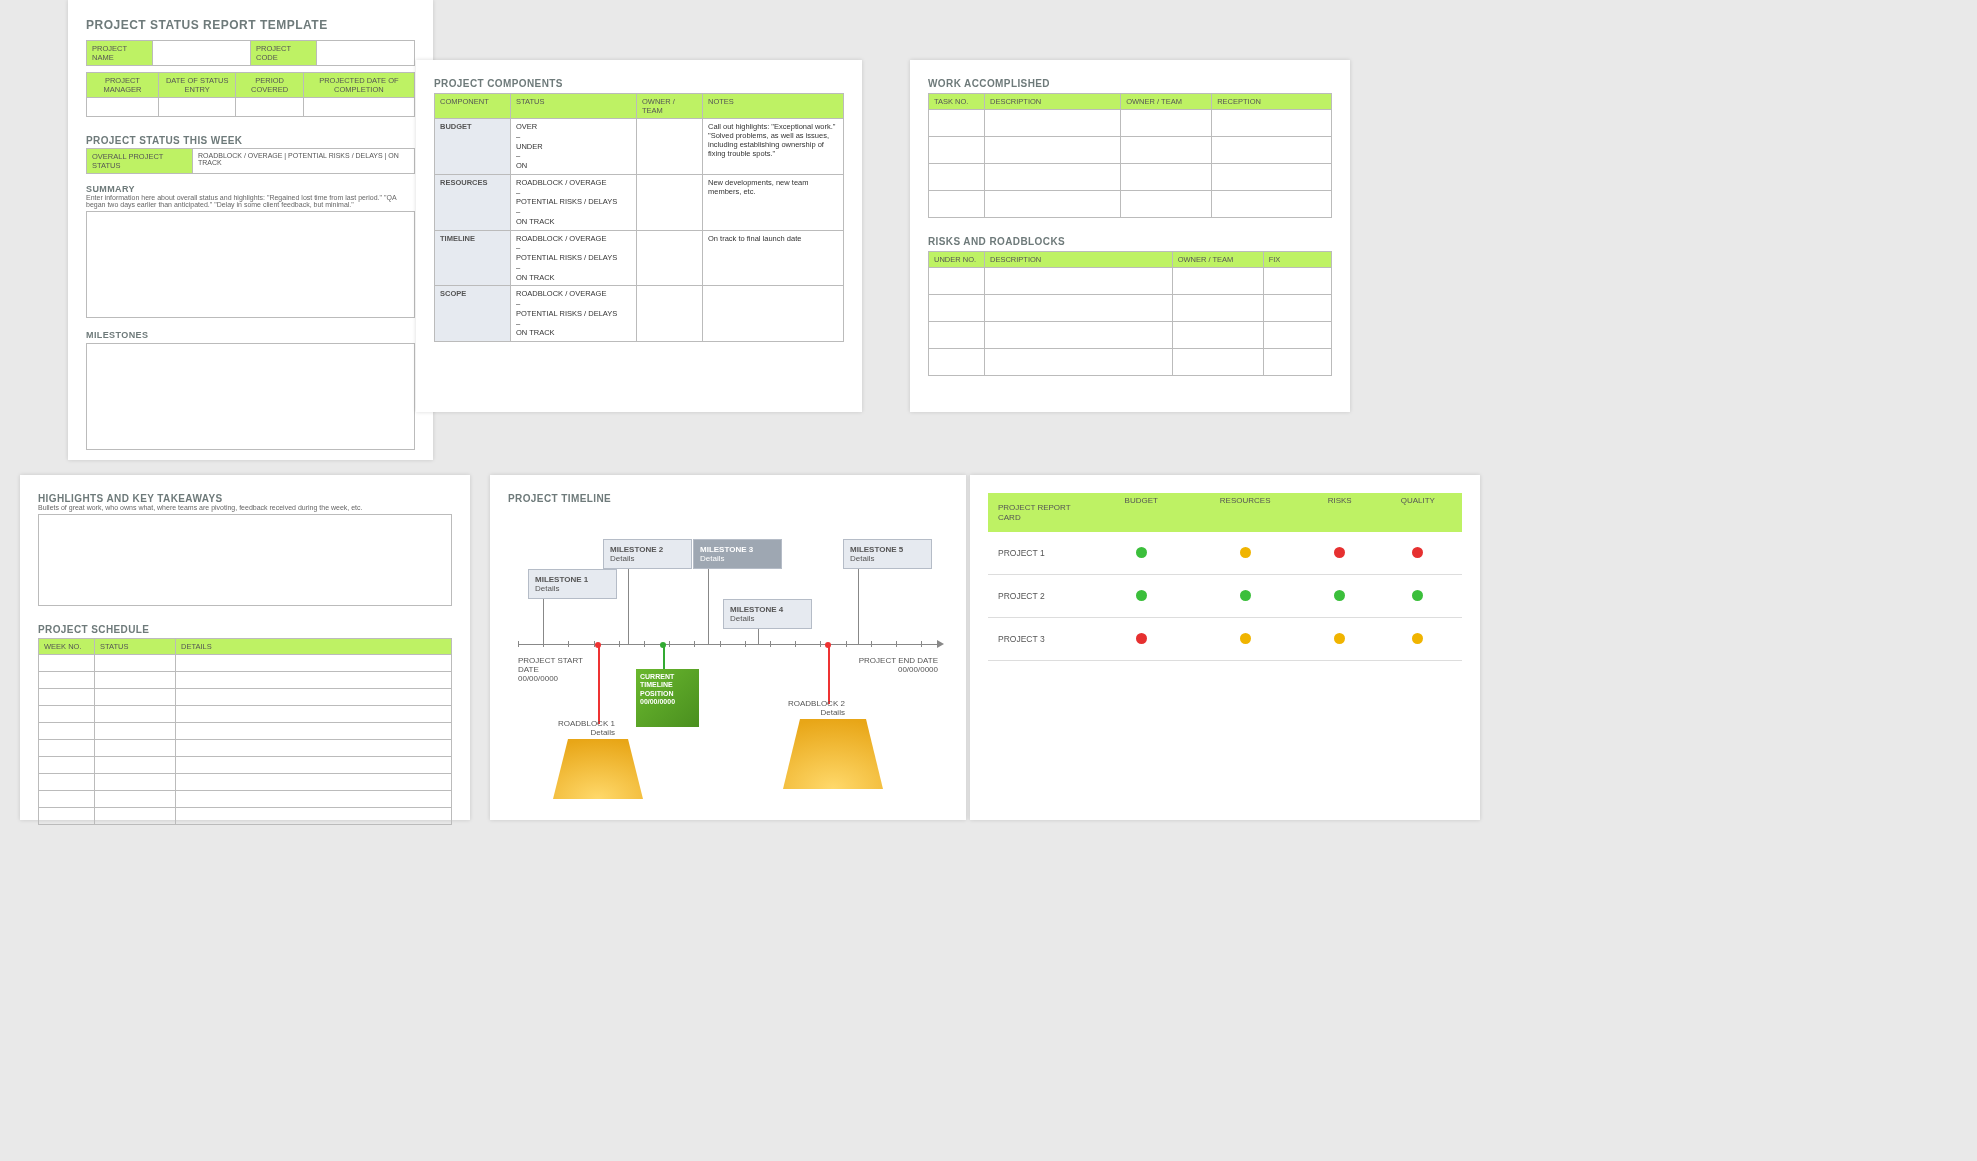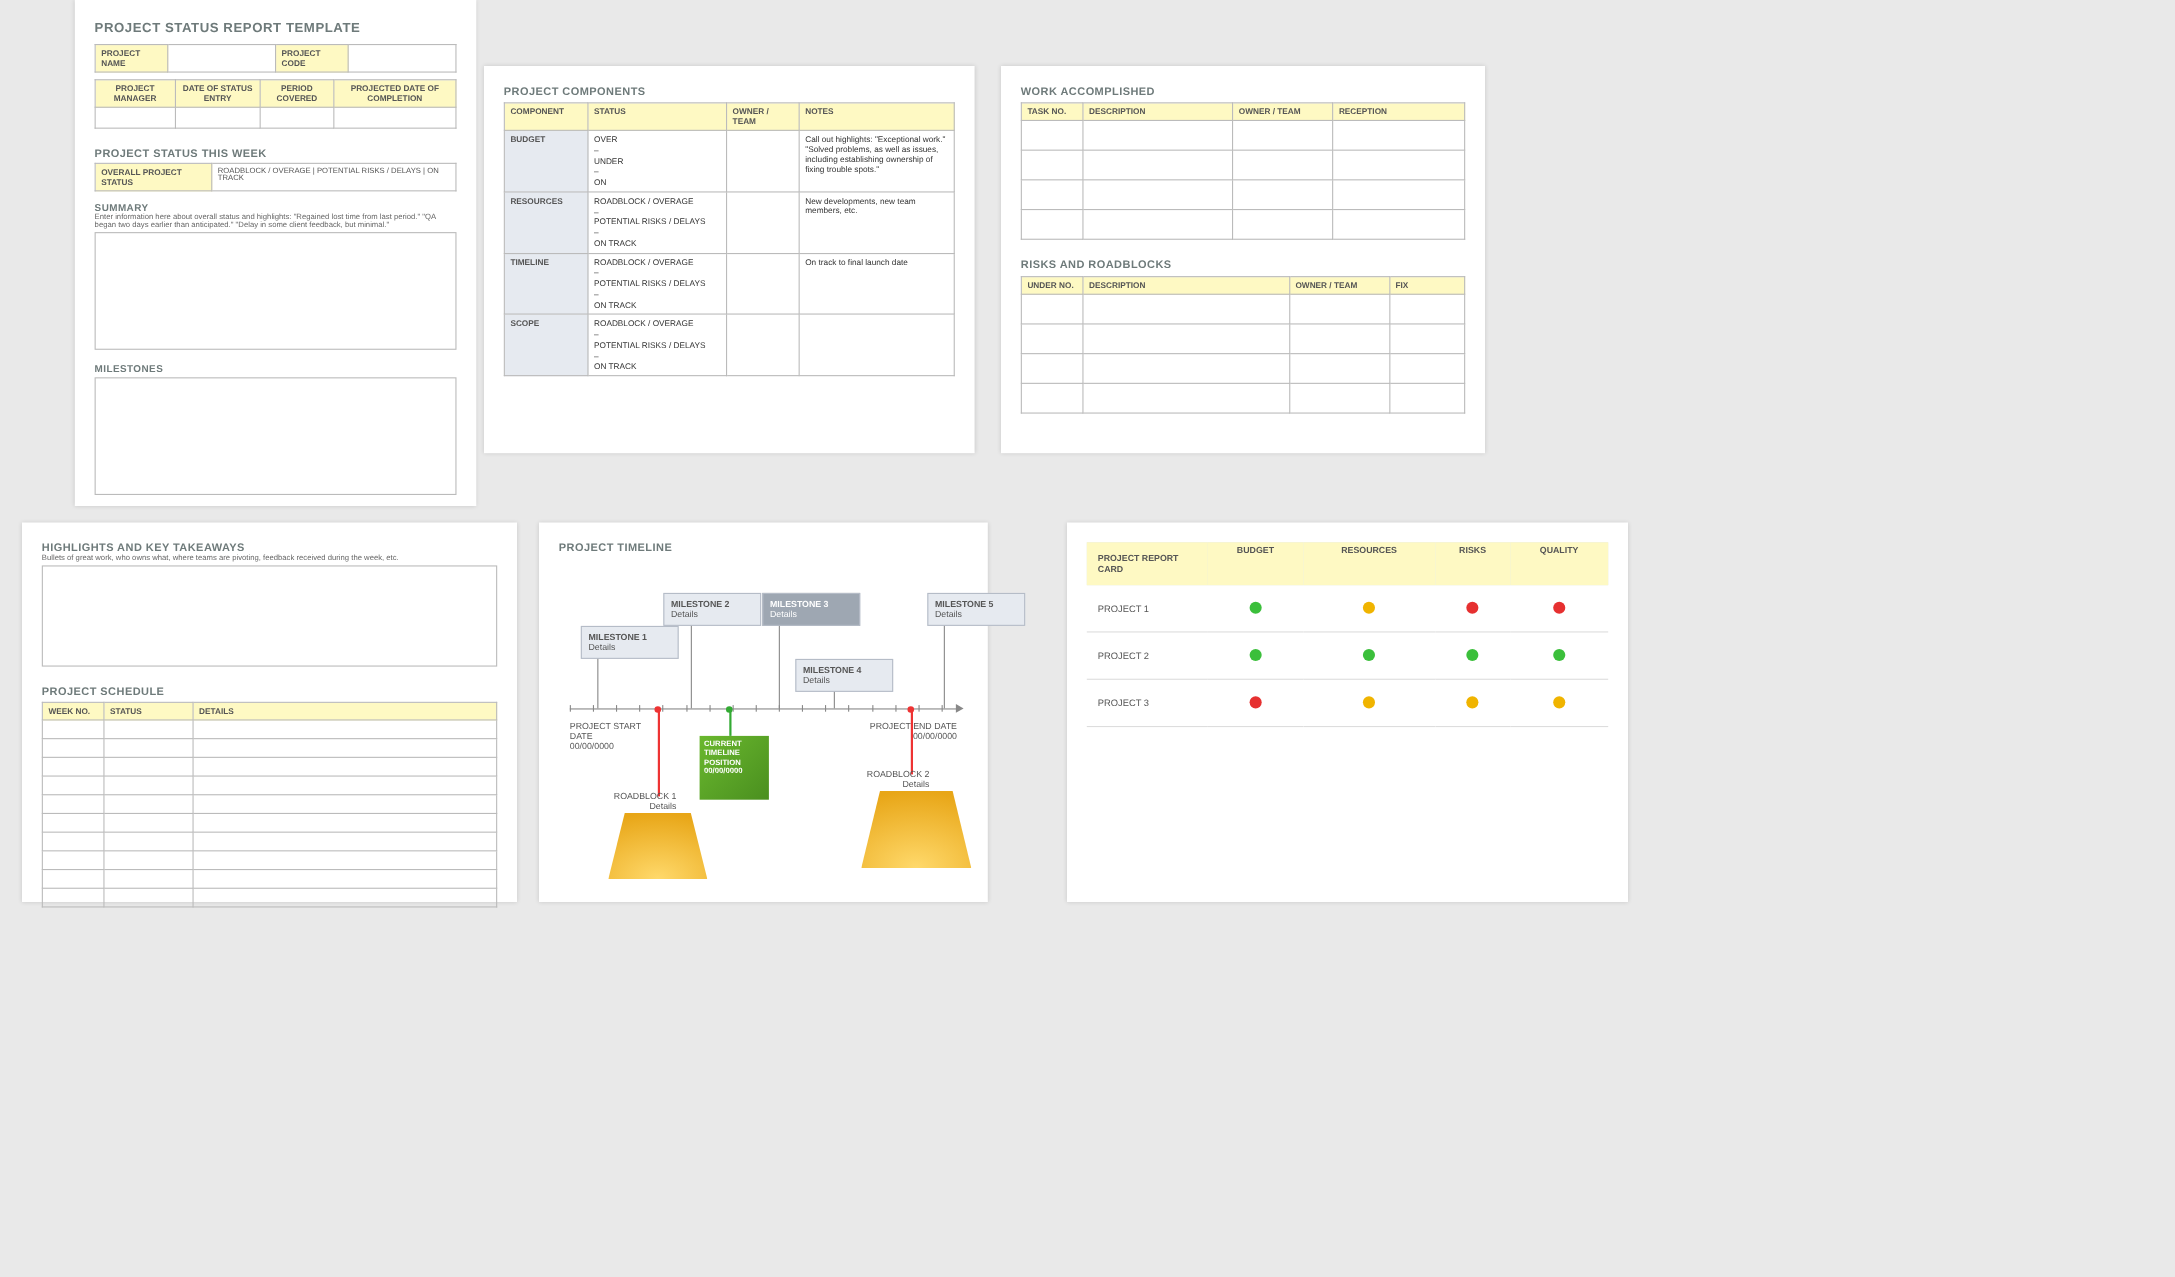--- a/index.html
+++ b/index.html
@@ -2,21 +2,21 @@
 <html><head>
 <meta charset="utf-8">
 <style>
 html,body{margin:0;padding:0;background:#e9e9e9;font-family:Arial,Helvetica,sans-serif;font-size:8px;color:#333;}
 .stage{width:1977px;height:1161px;position:relative;}
 .page{position:absolute;background:#fff;box-shadow:0 0 4px rgba(0,0,0,.15);}
 .hdr{color:#6e7a7a;letter-spacing:.5px;font-weight:bold;}
 .sec{color:#6e7a7a;font-weight:bold;letter-spacing:.4px;}
 table{border-collapse:collapse;width:100%;}
 th,td{border:1px solid #bbb;padding:3px 5px;font-size:7.5px;text-align:left;vertical-align:top;}
-th{background:#fef9c3;font-weight:bold;color:#555;}
+th{background:#bef264;font-weight:normal;color:#555;}
 th.side{background:#e6eaf0;width:65px;color:#555;font-weight:bold;}
 .box{border:1px solid #bbb;}
 .desc{font-size:7px;color:#666;}
 .tl-tick{position:absolute;width:1px;height:6px;background:#888;top:-3px;}
 .ms-box{position:absolute;background:#e6eaf0;border:1px solid #b5bcc7;padding:5px 6px;font-size:8px;color:#555;width:75px;}
 .ms-box.dark{background:#9ea7b2;color:#fff;}
 .ms-line{position:absolute;width:1px;background:#888;}
 .rb-line{position:absolute;width:1.5px;background:#e33;}
 .rb-lbl{position:absolute;font-size:8px;color:#555;text-align:right;}
 .cur-line{position:absolute;width:1.5px;background:#3a3;}
@@ -74,21 +74,21 @@
           </tr>
   </tbody>
       </table>
   <div class="sec" style="margin-top:10px;font-size:9px;">SUMMARY</div>
   <div class="desc">Enter information here about overall status and highlights: "Regained lost time from last period." "QA began two days earlier than anticipated." "Delay in some client feedback, but minimal."</div>
   <div class="box" style="height:105px;margin-top:3px;"></div>
   <div class="sec" style="margin-top:12px;font-size:9px;">MILESTONES</div>
   <div class="box" style="height:105px;margin-top:3px;"></div>
 </div>
 
-<div class="page" style="left:440px;top:60px;width:446px;height:352px;padding:18px;box-sizing:border-box;">
+<div class="page" style="left:416px;top:60px;width:446px;height:352px;padding:18px;box-sizing:border-box;">
   <div class="sec" style="font-size:10px;margin-bottom:4px;">PROJECT COMPONENTS</div>
   <table>
     <tbody>
           <tr>
       <th style="width:55px;">COMPONENT</th>
       <th style="width:115px;">STATUS</th>
       <th style="width:55px;">OWNER / TEAM</th>
       <th>NOTES</th>
     </tr>
     <tr>
@@ -267,21 +267,21 @@
           </tr>
     <tr>
             <td style="height:10px;"></td>
             <td></td>
             <td></td>
           </tr>
   </tbody>
       </table>
 </div>
 
-<div class="page" style="left:490px;top:475px;width:408px;height:345px;padding:18px;box-sizing:border-box;position:absolute;">
+<div class="page" style="left:490px;top:475px;width:476px;height:345px;padding:18px;box-sizing:border-box;position:absolute;">
   <div class="sec" style="font-size:10px;">PROJECT TIMELINE</div>
   <div style="position:relative;width:100%;height:300px;">
 
     <div class="ms-box" style="left:20px;top:65px;"><b>MILESTONE 1</b><br><span>Details</span></div>
     <div class="ms-box" style="left:95px;top:35px;"><b>MILESTONE 2</b><br><span>Details</span></div>
     <div class="ms-box dark" style="left:185px;top:35px;"><b>MILESTONE 3</b><br><span>Details</span></div>
     <div class="ms-box" style="left:215px;top:95px;"><b>MILESTONE 4</b><br><span>Details</span></div>
     <div class="ms-box" style="left:335px;top:35px;"><b>MILESTONE 5</b><br><span>Details</span></div>
 
     <div class="ms-line" style="left:35px;top:95px;height:45px;"></div>

